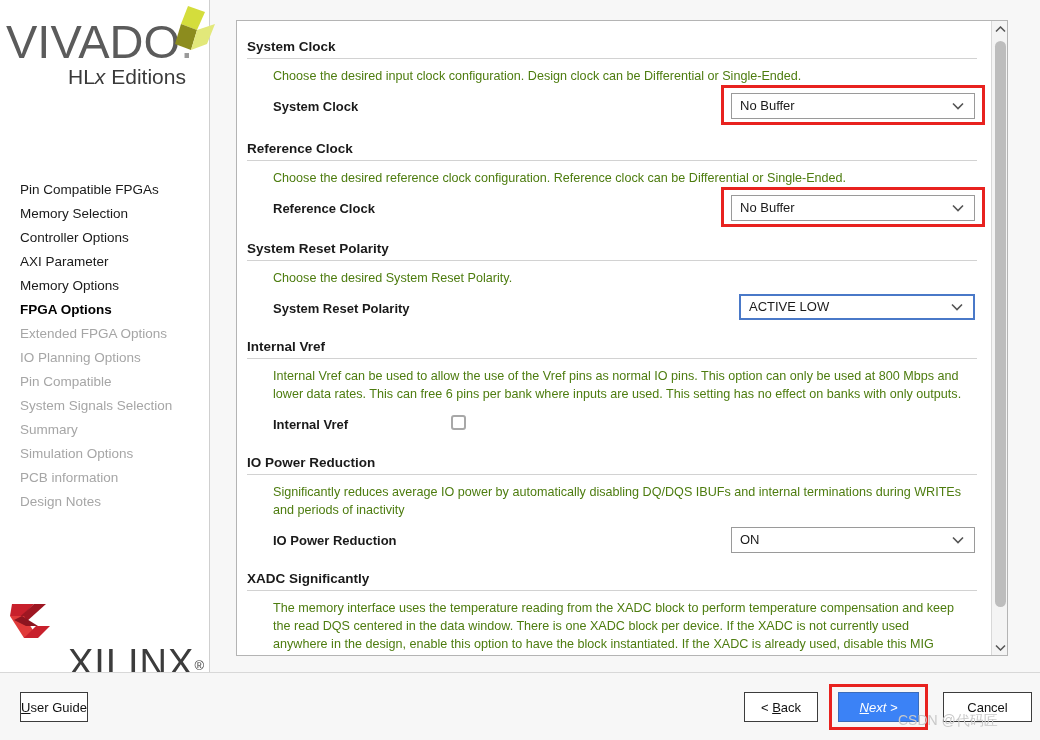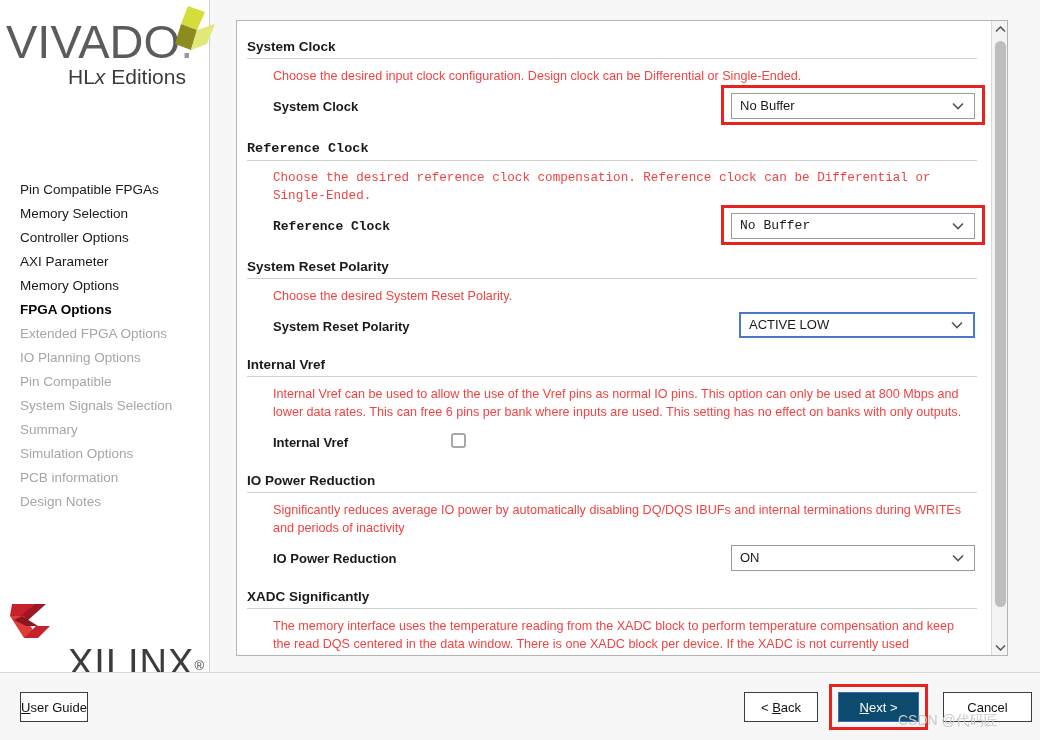--- a/index.html
+++ b/index.html
@@ -90,21 +90,21 @@
   .section { position: relative; }
   .sec-head {
     font-size: 13.5px; font-weight: bold; color: #1a1a1a;
     padding: 0 0 4px 10px;
   }
   .sec-rule {
     height: 1px; background: #d2d2d2;
     margin: 0 14px 0 10px;
   }
   .sec-desc {
-    font-size: 12.6px; color: #ef4444;
+    font-size: 12.6px; color: #4d7c0f;
     line-height: 18px;
     padding: 8px 18px 0 36px;
   }
   .field-row {
     position: relative;
     height: 34px;
     padding-left: 36px;
   }
   .field-label {
     position: absolute; left: 36px; top: 8px;
@@ -167,21 +167,21 @@
   .btn {
     position: absolute;
     height: 30px;
     background: #ffffff;
     border: 1px solid #3c3c3c;
     font-size: 13px; color: #111;
     display: flex; align-items: center; justify-content: center;
     font-family: "Liberation Sans", sans-serif;
   }
   .btn.primary {
-    background: #0c4a6e; color: #ffffff; border: 1px solid #3a6cbb;
+    background: #3b82f6; color: #ffffff; border: 1px solid #3a6cbb; font-style: italic;
   }
   .mn { text-decoration: underline; }
   .watermark {
     position: absolute; left: 898px; top: 712px;
     font-size: 14px; color: #c9c9c9;
     font-family: "Liberation Sans", sans-serif;
     white-space: nowrap;
   }
 </style>
 </head>
@@ -244,24 +244,24 @@
             <span>No Buffer</span>
             <span class="chev">
               <svg width="12" height="8" viewBox="0 0 12 8">
                   <path d="M1 1.5 L6 6.5 L11 1.5" stroke="#555" stroke-width="1.6" fill="none"></path>
                 </svg>
             </span>
           </div>
         </div>
       </div>
 
-      <div class="section" style="padding-top:16px;font-family:Liberation Mono, monospace;">
+      <div class="section" style="padding-top:16px;">
         <div class="sec-head">Reference Clock</div>
         <div class="sec-rule"></div>
-        <div class="sec-desc">Choose the desired reference clock compensation. Reference clock can be Differential or Single-Ended.</div>
+        <div class="sec-desc">Choose the desired reference clock configuration. Reference clock can be Differential or Single-Ended.</div>
         <div class="field-row" style="margin-top:6px;">
           <div class="field-label">Reference Clock</div>
           <div class="redbox" style="left:484px; top:-6px; width:264px; height:40px;"></div>
           <div class="combo" style="left:494px; top:2px; width:244px;">
             <span>No Buffer</span>
             <span class="chev">
               <svg width="12" height="8" viewBox="0 0 12 8">
                   <path d="M1 1.5 L6 6.5 L11 1.5" stroke="#555" stroke-width="1.6" fill="none"></path>
                 </svg>
             </span>

